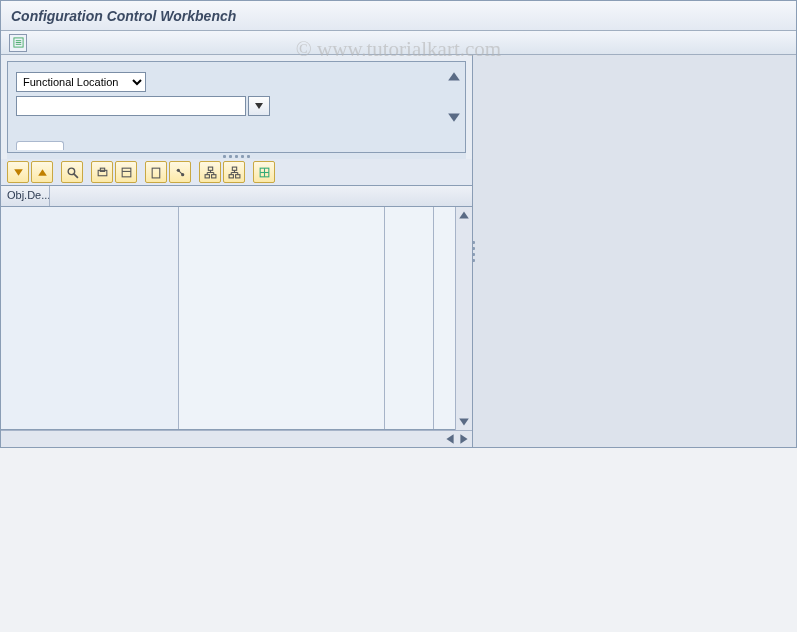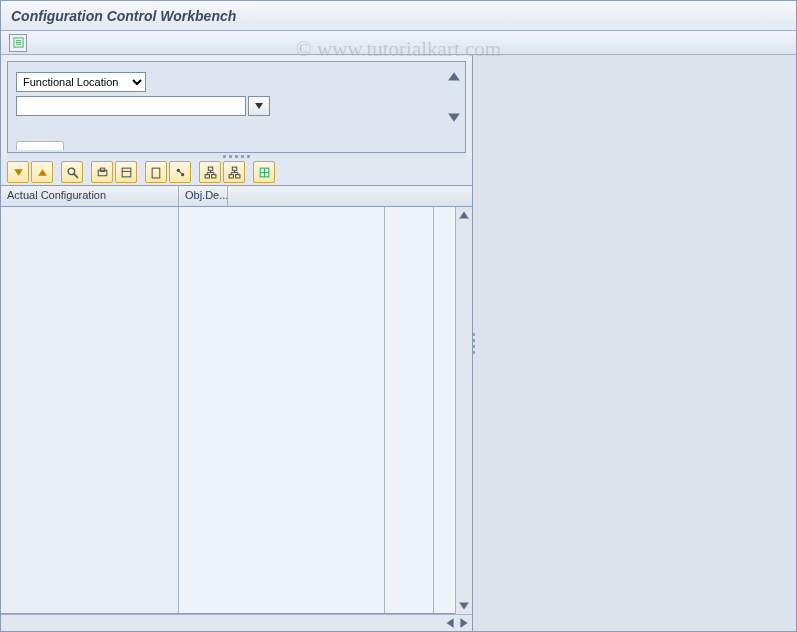--- a/index.html
+++ b/index.html
@@ -7,21 +7,21 @@
       font-family: Arial, Helvetica, sans-serif;
       font-size: 11px;
       background: #f0f2f5;
       width: 797px;
       height: 632px;
       overflow: hidden;
       position: relative;
     }
     .window {
       width: 797px;
-      height: 632px;
+      height: 448px;
       background: #e6ebf2;
       border: 1px solid #8a9db5;
     }
     .titlebar {
       height: 30px;
       background: linear-gradient(#f5f7fb, #e3e9f2);
       border-bottom: 1px solid #a0aec0;
       display: flex;
       align-items: center;
       padding: 0 10px;
@@ -398,21 +398,20 @@
         <div class="tb-btn">
             <svg viewBox="0 0 12 12">
               <rect x="2" y="2" width="8" height="8" fill="none" stroke="#3a7"></rect>
               <line x1="2" y1="6" x2="10" y2="6" stroke="#3a7"></line>
               <line x1="6" y1="2" x2="6" y2="10" stroke="#3a7"></line>
             </svg>
           </div>
       </div>
 
       <div class="grid-header">
-        <div class="gh-col c1">Actual Configuration</div>
         <div class="gh-col c3">Obj.De...</div>
         <div style="width:17px;border-right:none;" class="gh-col"></div>
       </div>
 
       <div class="grid-body-wrap">
         <div class="grid-body">
           <div class="gb-col c1"></div>
           <div class="gb-col c2"></div>
           <div class="gb-col c3"></div>
         </div>

